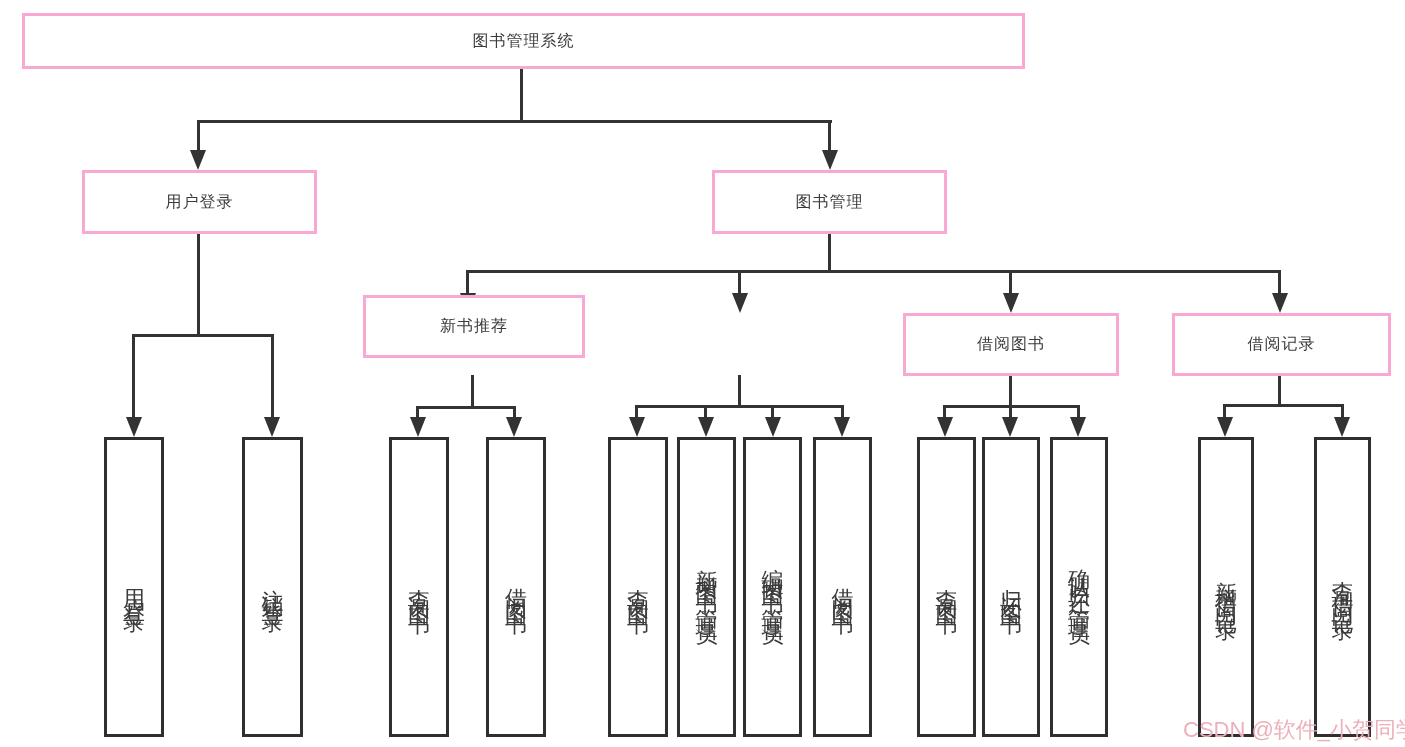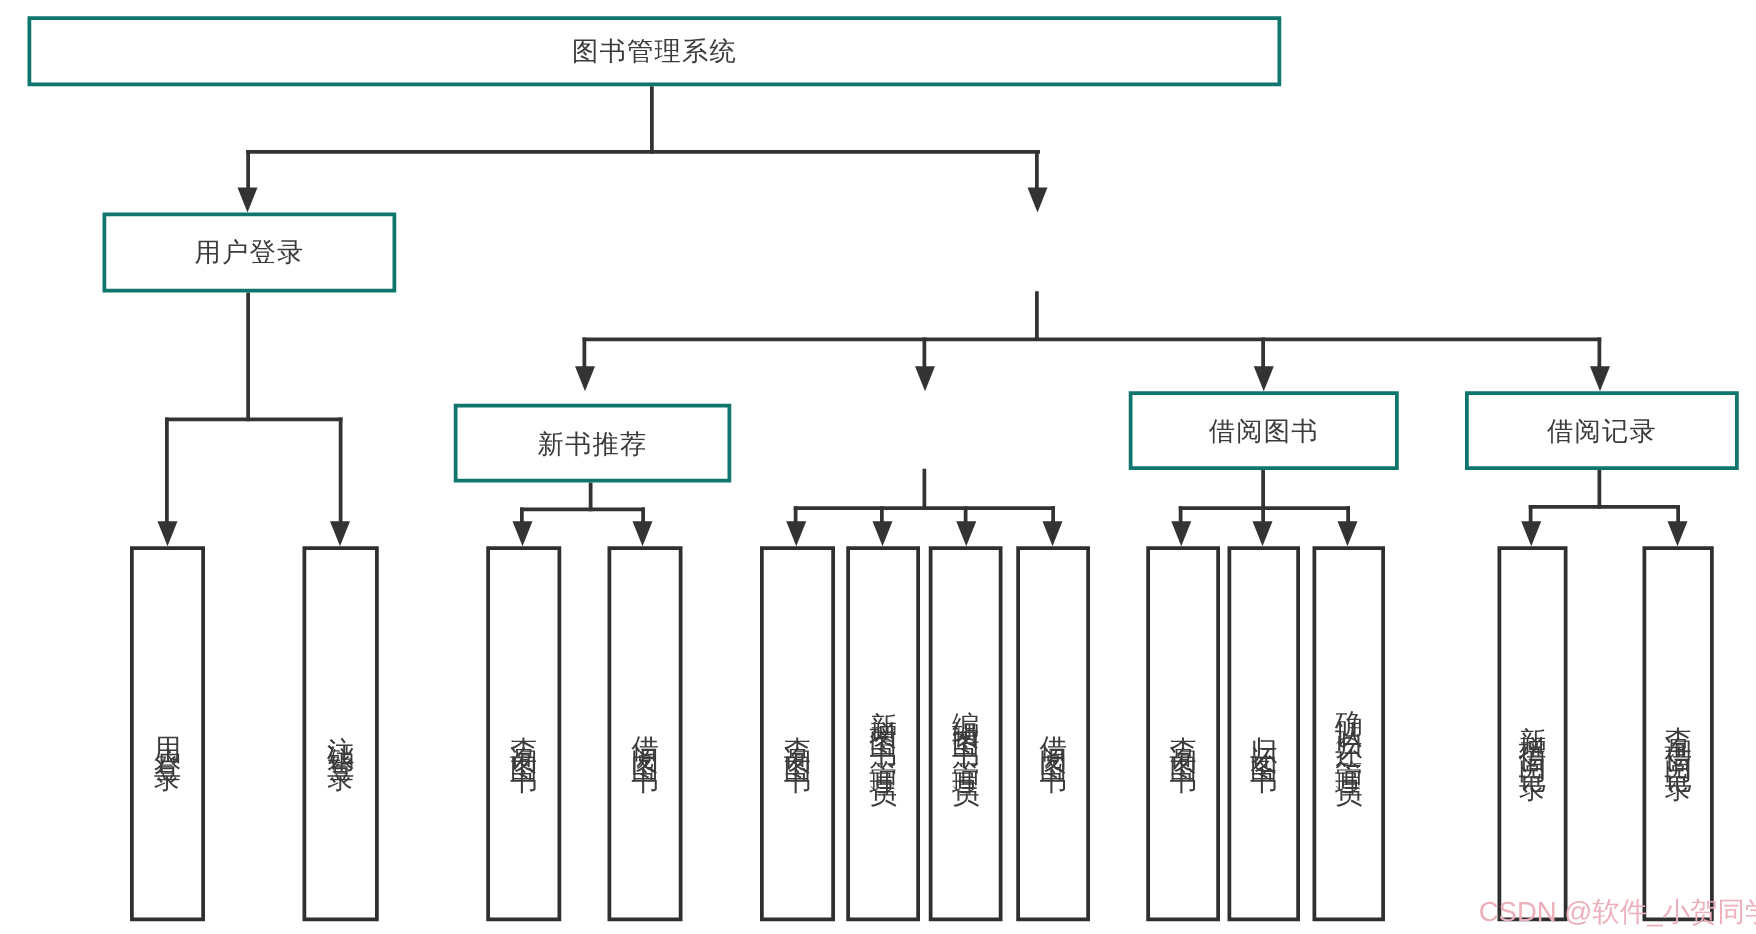--- a/index.html
+++ b/index.html
@@ -6,24 +6,24 @@
   .canvas{
     position:relative;
     width:1405px;height:747px;
     background:#ffffff;
     font-family:"Liberation Sans","DejaVu Sans",sans-serif;
     overflow:hidden;
   }
   .node{
     position:absolute;
     box-sizing:border-box;
-    border:3px solid #0f766e;
+    border:3px solid #f9a8d4;
     background:#ffffff;
     display:flex;align-items:center;justify-content:center;
-    font-size:21px;
+    font-size:16px;
     color:#3b3b3b;
     letter-spacing:1px;
     z-index:2;
   }
   .leaf{
     position:absolute;
     box-sizing:border-box;
     border:3px solid #2f2f2f;
     background:#ffffff;
     display:flex;align-items:center;justify-content:center;
@@ -68,40 +68,43 @@
   <div class="vline" style="left:520px;top:68px;height:55px;"></div>
   <div class="hline" style="left:197px;top:120px;width:635px;"></div>
   <div class="vline" style="left:197px;top:120px;height:32px;"></div>
   <div class="arrow" style="left:190px;top:150px;"></div>
   <div class="vline" style="left:828px;top:120px;height:32px;"></div>
   <div class="arrow" style="left:822px;top:150px;"></div>
 
   <div class="node" style="left:82px;top:170px;width:235px;height:64px;">
     <span>用户登录</span>
   </div>
+  <div class="node" style="left:712px;top:170px;width:235px;height:64px;">
+    <span>图书管理</span>
+  </div>
 
   <div class="vline" style="left:197px;top:233px;height:104px;"></div>
   <div class="hline" style="left:132px;top:334px;width:142px;"></div>
   <div class="vline" style="left:132px;top:334px;height:85px;"></div>
   <div class="arrow" style="left:126px;top:417px;"></div>
   <div class="vline" style="left:271px;top:334px;height:85px;"></div>
   <div class="arrow" style="left:264px;top:417px;"></div>
 
   <div class="vline" style="left:828px;top:233px;height:39px;"></div>
   <div class="hline" style="left:466px;top:270px;width:815px;"></div>
   <div class="vline" style="left:466px;top:270px;height:25px;"></div>
   <div class="arrow" style="left:460px;top:293px;"></div>
   <div class="vline" style="left:738px;top:270px;height:25px;"></div>
   <div class="arrow" style="left:732px;top:293px;"></div>
   <div class="vline" style="left:1009px;top:270px;height:25px;"></div>
   <div class="arrow" style="left:1003px;top:293px;"></div>
   <div class="vline" style="left:1278px;top:270px;height:25px;"></div>
   <div class="arrow" style="left:1272px;top:293px;"></div>
 
-  <div class="node" style="left:363px;top:323px;width:222px;height:63px;">
+  <div class="node" style="left:363px;top:295px;width:222px;height:63px;">
     <span>新书推荐</span>
   </div>
   <div class="node" style="left:903px;top:313px;width:216px;height:63px;">
     <span>借阅图书</span>
   </div>
   <div class="node" style="left:1172px;top:313px;width:219px;height:63px;">
     <span>借阅记录</span>
   </div>
 
   <div class="vline" style="left:471px;top:375px;height:34px;"></div>

